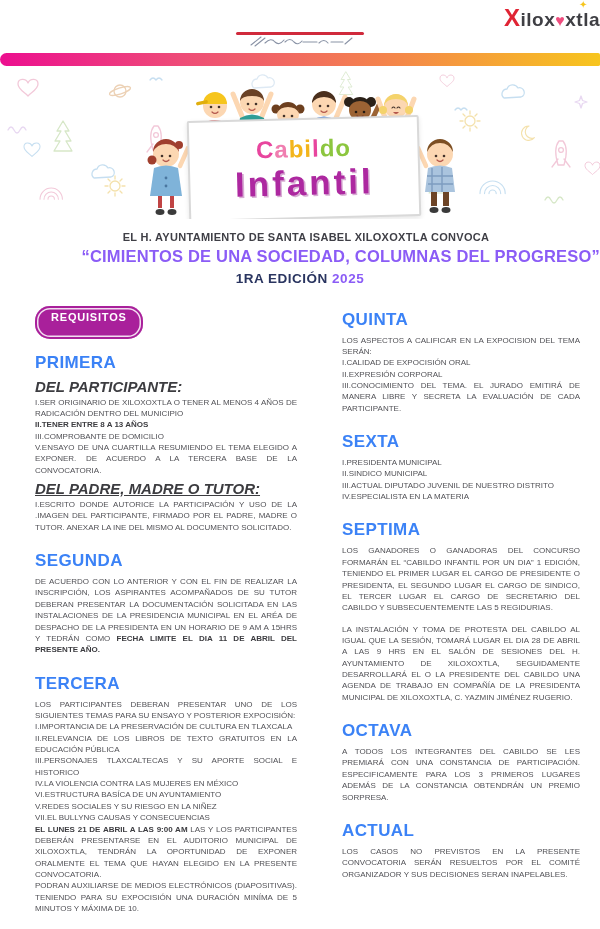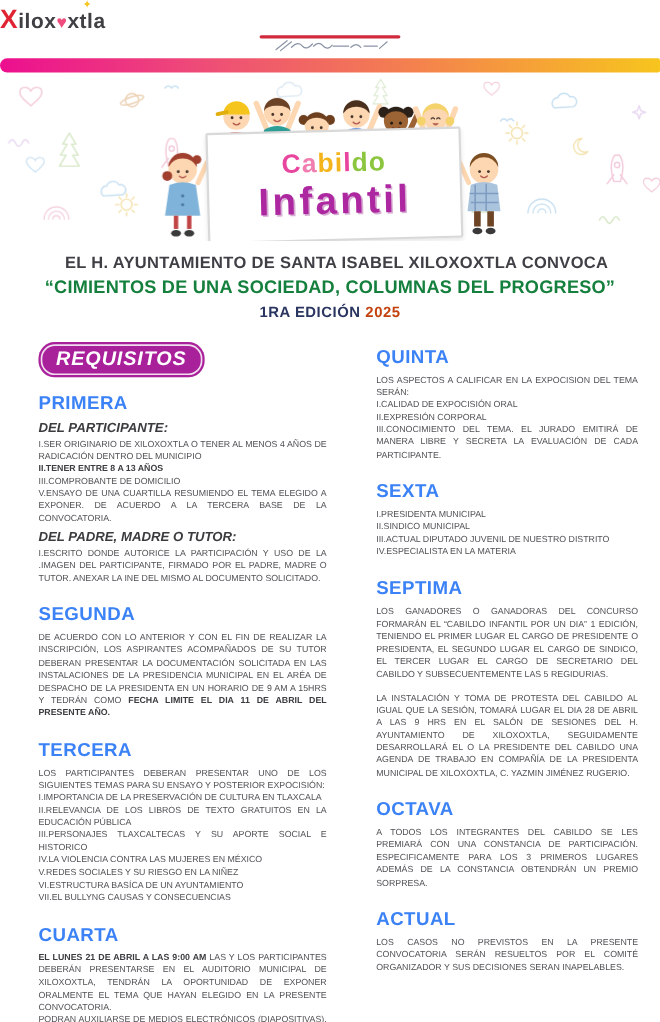--- a/index.html
+++ b/index.html
@@ -4,21 +4,21 @@
 <style>
   html,body{margin:0;padding:0;}
   body{
     width:600px;height:929px;overflow:hidden;background:#ffffff;
     font-family:"Liberation Sans","DejaVu Sans",sans-serif;
     -webkit-font-smoothing:antialiased;
   }
   .page{position:relative;width:600px;height:929px;background:#fff;}
 
   
-  .logo-block{text-align:left;padding-top:6px;line-height:1;}
+  .logo-block{text-align:right;padding-top:6px;line-height:1;}
   .logo-text{font-weight:bold;color:#3f3f44;font-size:19px;letter-spacing:0.5px;position:relative;display:inline-block;}
   .logo-x{color:#e02434;font-size:24px;}
   .logo-heart{color:#ef4d7e;font-size:16px;}
   .logo-star{position:absolute;top:-6px;right:12px;color:#f6c51d;font-size:10px;}
   .logo-underline{width:128px;height:2.5px;background:#d02a3c;margin:2px auto 0;border-radius:2px;}
   .logo-script{display:block;margin:0 auto;}
 
   
   .gradient-bar{
     width:600px;height:13px;margin-top:4px;
@@ -37,39 +37,39 @@
     box-shadow:0 2px 5px rgba(0,0,0,0.10);
   }
   .sign-line1{font-size:24px;font-weight:bold;letter-spacing:1px;line-height:1;}
   .c0{color:#e8459e}.c1{color:#f07eb0}.c2{color:#f3b51b}.c3{color:#f3b51b}.c4{color:#e8459e}.c5{color:#8cc63f}.c6{color:#8cc63f}
   .sign-line2{
     font-size:35px;font-weight:bold;color:#ad28a0;letter-spacing:3px;line-height:1;margin-top:4px;
     text-shadow:1.5px 1.5px 0 rgba(140,20,130,0.35);
   }
 
   
-  .convoca{font-size:15px;font-weight:bold;color:#3f3f46;letter-spacing:0.3px;text-align:center;margin-top:12px;padding-left:12px;}
-  .theme-title{font-size:16.5px;font-weight:bold;color:#15803d;text-align:center;margin-top:4px;letter-spacing:0.2px;}
+  .convoca{font-size:11px;font-weight:bold;color:#3f3f46;letter-spacing:0.3px;text-align:center;margin-top:12px;padding-left:12px;}
+  .theme-title{font-size:16.5px;font-weight:bold;color:#8b5cf6;text-align:right;margin-top:4px;letter-spacing:0.2px;}
   .edition-line{font-size:13.5px;font-weight:bold;color:#2a3560;text-align:center;margin-top:5px;letter-spacing:0.5px;}
-  .year{color:#c2410c;}
+  .year{color:#8b5cf6;}
 
   
   .columns{display:flex;margin-top:20px;padding-left:35px;padding-right:20px;gap:45px;}
   .col-left{width:262px;flex:none;}
   .col-right{width:238px;flex:none;}
   h2{font-size:17px;color:#3b82f6;margin:18px 0 5px;letter-spacing:0.4px;font-weight:bold;}
   .col-right h2:first-child{margin-top:4px;}
   .pill{
-    display:inline-block;background:#a9209b;color:#fff;font-weight:bold;font-style:italic;
-    font-size:18px;padding:5px 16px 6px;border-radius:15px;letter-spacing:0.8px;
+    display:inline-block;background:#a9209b;color:#fff;font-weight:bold;
+    font-size:11px;padding:5px 16px 16px;border-radius:15px;letter-spacing:0.8px;
     box-shadow:inset 0 0 0 2px #a9209b, inset 0 0 0 3.5px rgba(255,255,255,0.85);
   }
   .pill + h2{margin-top:14px;}
-  .subhead{font-weight:bold;font-style:italic;font-size:12px;color:#3c3c40;margin:4px 0 2px;}
-  .subhead.mt{}
+  .subhead{font-weight:bold;font-style:italic;font-size:15px;color:#3c3c40;margin:4px 0 2px;}
+  .subhead.mt{text-decoration:underline;}
   .item{font-size:8px;line-height:1.42;color:#515156;text-align:justify;margin:0;}
   .item.sp{margin-top:10px;}
   .bold{font-weight:bold;color:#3c3c40;}
 </style>
 </head>
 <body>
 
 <div class="page">
 
   <header class="logo-block">
@@ -266,25 +266,24 @@
 
       <h2>SEGUNDA</h2>
       <p class="item"><span>DE ACUERDO CON LO ANTERIOR Y CON EL FIN DE REALIZAR LA INSCRIPCIÓN, LOS ASPIRANTES ACOMPAÑADOS DE SU TUTOR DEBERAN PRESENTAR LA DOCUMENTACIÓN SOLICITADA EN LAS INSTALACIONES DE LA PRESIDENCIA MUNICIPAL EN EL ARÉA DE DESPACHO DE LA PRESIDENTA EN UN HORARIO DE 9 AM A 15HRS Y TEDRÁN COMO </span><span class="bold">FECHA LIMITE EL DIA 11 DE ABRIL DEL PRESENTE AÑO.</span></p>
 
       <h2>TERCERA</h2>
       <p class="item">LOS PARTICIPANTES DEBERAN PRESENTAR UNO DE LOS SIGUIENTES TEMAS PARA SU ENSAYO Y POSTERIOR EXPOCISIÓN:</p>
       <p class="item">I.IMPORTANCIA DE LA PRESERVACIÓN DE CULTURA EN TLAXCALA</p>
       <p class="item">II.RELEVANCIA DE LOS LIBROS DE TEXTO GRATUITOS EN LA EDUCACIÓN PÚBLICA</p>
       <p class="item">III.PERSONAJES TLAXCALTECAS Y SU APORTE SOCIAL E HISTORICO</p>
       <p class="item">IV.LA VIOLENCIA CONTRA LAS MUJERES EN MÉXICO</p>
+      <p class="item">VI.ESTRUCTURA BASÍCA DE UN AYUNTAMIENTO</p>
       <p class="item">V.REDES SOCIALES Y SU RIESGO EN LA NIÑEZ</p>
-      <p class="item">VI.ESTRUCTURA BASÍCA DE UN AYUNTAMIENTO</p>
       <p class="item">VII.EL BULLYNG CAUSAS Y CONSECUENCIAS</p>
 
-      <h2>CUARTA</h2>
       <p class="item"><span class="bold">EL LUNES 21 DE ABRIL A LAS 9:00 AM</span><span> LAS Y LOS PARTICIPANTES DEBERÁN PRESENTARSE EN EL AUDITORIO MUNICIPAL DE XILOXOXTLA, TENDRÁN LA OPORTUNIDAD DE EXPONER ORALMENTE EL TEMA QUE HAYAN ELEGIDO EN LA PRESENTE CONVOCATORIA.</span></p>
       <p class="item">PODRAN AUXILIARSE DE MEDIOS ELECTRÓNICOS (DIAPOSITIVAS). TENIENDO PARA SU EXPOCISIÓN UNA DURACIÓN MINÍMA DE 5 MINUTOS Y MÁXIMA DE 10.</p>
     </div>
 
     <div class="col col-right">
       <h2>QUINTA</h2>
       <p class="item">LOS ASPECTOS A CALIFICAR EN LA EXPOCISION DEL TEMA SERÁN:</p>
       <p class="item">I.CALIDAD DE EXPOCISIÓN ORAL</p>
       <p class="item">II.EXPRESIÓN CORPORAL</p>
       <p class="item">III.CONOCIMIENTO DEL TEMA.  EL JURADO EMITIRÁ DE MANERA LIBRE Y SECRETA LA EVALUACIÓN DE CADA PARTICIPANTE.</p>

